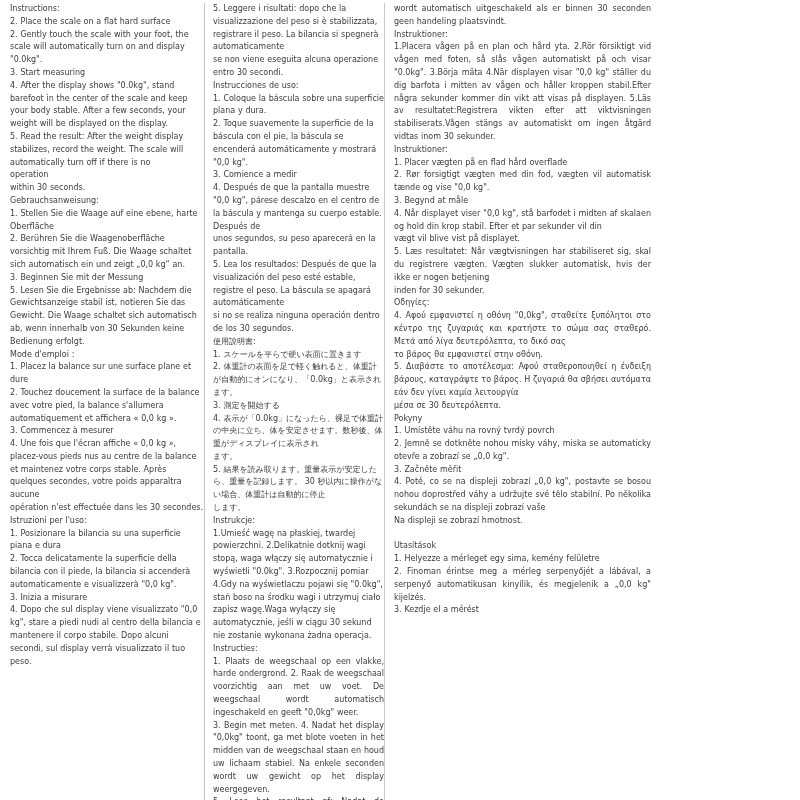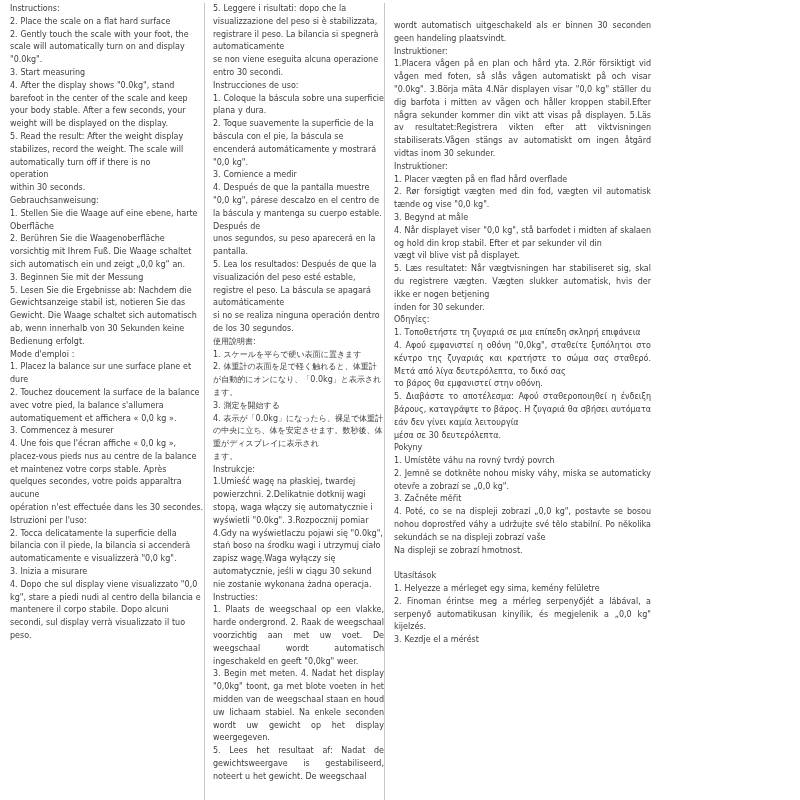--- a/index.html
+++ b/index.html
@@ -23,21 +23,21 @@
   }
   .col {
     box-sizing: border-box;
     overflow: hidden;
     font-size: 8px;
     line-height: 12.8px;
     font-weight: 500;
   }
   .col-1 { width: 194px; }
   .col-2 { width: 179px; padding-left: 8px; }
-  .col-3 { width: 266px; padding-left: 9px; margin-top: 17px; }
+  .col-3 { width: 266px; padding-left: 9px; }
   .divider {
     width: 1px;
     background: #c6c6c6;
     margin: 0;
     flex: 0 0 1px;
   }
   .spacer-right { flex: 1; }
   .para {
     margin: 0;
     padding: 0;
@@ -69,20 +69,21 @@
       <p class="para">3. Beginnen Sie mit der Messung</p>
       <p class="para">5. Lesen Sie die Ergebnisse ab: Nachdem die Gewichtsanzeige stabil ist, notieren Sie das Gewicht. Die Waage schaltet sich automatisch ab, wenn innerhalb von 30 Sekunden keine Bedienung erfolgt.</p>
       <p class="para">Mode d'emploi :</p>
       <p class="para">1. Placez la balance sur une surface plane et dure</p>
       <p class="para">2. Touchez doucement la surface de la balance avec votre pied, la balance s'allumera automatiquement et affichera « 0,0 kg ».</p>
       <p class="para">3. Commencez à mesurer</p>
       <p class="para">4. Une fois que l'écran affiche « 0,0 kg », placez-vous pieds nus au centre de la balance et maintenez votre corps stable. Après
 quelques secondes, votre poids apparaîtra aucune
 opération n'est effectuée dans les 30 secondes.</p>
       <p class="para">Istruzioni per l'uso:</p>
+      <p class="para">1. Posizionare la bilancia su una superficie piana e dura</p>
       <p class="para">2. Tocca delicatamente la superficie della bilancia con il piede, la bilancia si accenderà automaticamente e visualizzerà "0,0 kg".</p>
       <p class="para">3. Inizia a misurare</p>
       <p class="para">4. Dopo che sul display viene visualizzato "0,0 kg", stare a piedi nudi al centro della bilancia e mantenere il corpo stabile. Dopo alcuni
 secondi, sul display verrà visualizzato il tuo peso.</p>
     </div>
   <div class="divider" style="background: rgb(198, 198, 198);"></div>
   <div class="col col-2">
       <p class="para">5. Leggere i risultati: dopo che la visualizzazione del peso si è stabilizzata, registrare il peso. La bilancia si spegnerà automaticamente
 se non viene eseguita alcuna operazione entro 30 secondi.</p>
       <p class="para">Instrucciones de uso:</p>
@@ -92,20 +93,22 @@
       <p class="para">4. Después de que la pantalla muestre "0,0 kg", párese descalzo en el centro de la báscula y mantenga su cuerpo estable. Después de
 unos segundos, su peso aparecerá en la pantalla.</p>
       <p class="para">5. Lea los resultados: Después de que la visualización del peso esté estable, registre el peso. La báscula se apagará automáticamente
 si no se realiza ninguna operación dentro de los 30 segundos.</p>
       <p class="para">使用說明書:</p>
       <p class="para">1. スケールを平らで硬い表面に置きます</p>
       <p class="para">2. 体重計の表面を足で軽く触れると、体重計が自動的にオンになり、「0.0kg」と表示されます。</p>
       <p class="para">3. 測定を開始する</p>
       <p class="para">4. 表示が「0.0kg」になったら、裸足で体重計の中央に立ち、体を安定させます。数秒後、体重がディスプレイに表示され
 ます。</p>
+      <p class="para">5. 結果を読み取ります。重量表示が安定したら、重量を記録します。 30 秒以内に操作がない場合、体重計は自動的に停止
+します。</p>
       <p class="para">Instrukcje:</p>
       <p class="para">1.Umieść wagę na płaskiej, twardej powierzchni. 2.Delikatnie dotknij wagi stopą, waga włączy się automatycznie i wyświetli "0.0kg". 3.Rozpocznij pomiar 4.Gdy na wyświetlaczu pojawi się "0.0kg", stań boso na środku wagi i utrzymuj ciało zapisz wagę.Waga wyłączy się automatycznie, jeśli w ciągu 30 sekund nie zostanie wykonana żadna operacja.</p>
       <p class="para">Instructies:</p>
       <p class="para justify">1. Plaats de weegschaal op een vlakke, harde ondergrond. 2. Raak de weegschaal voorzichtig aan met uw voet. De weegschaal wordt automatisch ingeschakeld en geeft "0,0kg" weer.</p>
       <p class="para justify">3. Begin met meten. 4. Nadat het display "0,0kg" toont, ga met blote voeten in het midden van de weegschaal staan en houd uw lichaam stabiel. Na enkele seconden wordt uw gewicht op het display weergegeven.</p>
       <p class="para justify">5. Lees het resultaat af: Nadat de gewichtsweergave is gestabiliseerd, noteert u het gewicht. De weegschaal</p>
     </div>
   <div class="divider" style="background: rgb(198, 198, 198);"></div>
   <div class="col col-3">
       <p class="para justify">wordt automatisch uitgeschakeld als er binnen 30 seconden geen handeling plaatsvindt.</p>
@@ -113,21 +116,20 @@
       <p class="para justify">1.Placera vågen på en plan och hård yta. 2.Rör försiktigt vid vågen med foten, så slås vågen automatiskt på och visar "0.0kg". 3.Börja mäta 4.När displayen visar "0,0 kg" ställer du dig barfota i mitten av vågen och håller kroppen stabil.Efter några sekunder kommer din vikt att visas på displayen. 5.Läs av resultatet:Registrera vikten efter att viktvisningen stabiliserats.Vågen stängs av automatiskt om ingen åtgärd vidtas inom 30 sekunder.</p>
       <p class="para justify">Instruktioner:</p>
       <p class="para justify">1. Placer vægten på en flad hård overflade</p>
       <p class="para justify">2. Rør forsigtigt vægten med din fod, vægten vil automatisk tænde og vise "0,0 kg".</p>
       <p class="para justify">3. Begynd at måle</p>
       <p class="para justify">4. Når displayet viser "0,0 kg", stå barfodet i midten af skalaen og hold din krop stabil. Efter et par sekunder vil din
 vægt vil blive vist på displayet.</p>
       <p class="para justify">5. Læs resultatet: Når vægtvisningen har stabiliseret sig, skal du registrere vægten. Vægten slukker automatisk, hvis der ikke er nogen betjening
 inden for 30 sekunder.</p>
       <p class="para justify">Οδηγίες:</p>
-      <p class="para justify">1. Τοποθετήστε τη ζυγαριά σε μια επίπεδη σκληρή επιφάνεια</p>
       <p class="para justify">4. Αφού εμφανιστεί η οθόνη "0,0kg", σταθείτε ξυπόλητοι στο κέντρο της ζυγαριάς και κρατήστε το σώμα σας σταθερό. Μετά από λίγα δευτερόλεπτα, το δικό σας
 το βάρος θα εμφανιστεί στην οθόνη.</p>
       <p class="para justify">5. Διαβάστε το αποτέλεσμα: Αφού σταθεροποιηθεί η ένδειξη βάρους, καταγράψτε το βάρος. Η ζυγαριά θα σβήσει αυτόματα εάν δεν γίνει καμία λειτουργία
 μέσα σε 30 δευτερόλεπτα.</p>
       <p class="para justify">Pokyny</p>
       <p class="para justify">1. Umístěte váhu na rovný tvrdý povrch</p>
       <p class="para justify">2. Jemně se dotkněte nohou misky váhy, miska se automaticky otevře a zobrazí se „0,0 kg".</p>
       <p class="para justify">3. Začněte měřit</p>
       <p class="para justify">4. Poté, co se na displeji zobrazí „0,0 kg", postavte se bosou nohou doprostřed váhy a udržujte své tělo stabilní. Po několika sekundách se na displeji zobrazí vaše
 Na displeji se zobrazí hmotnost.</p>

